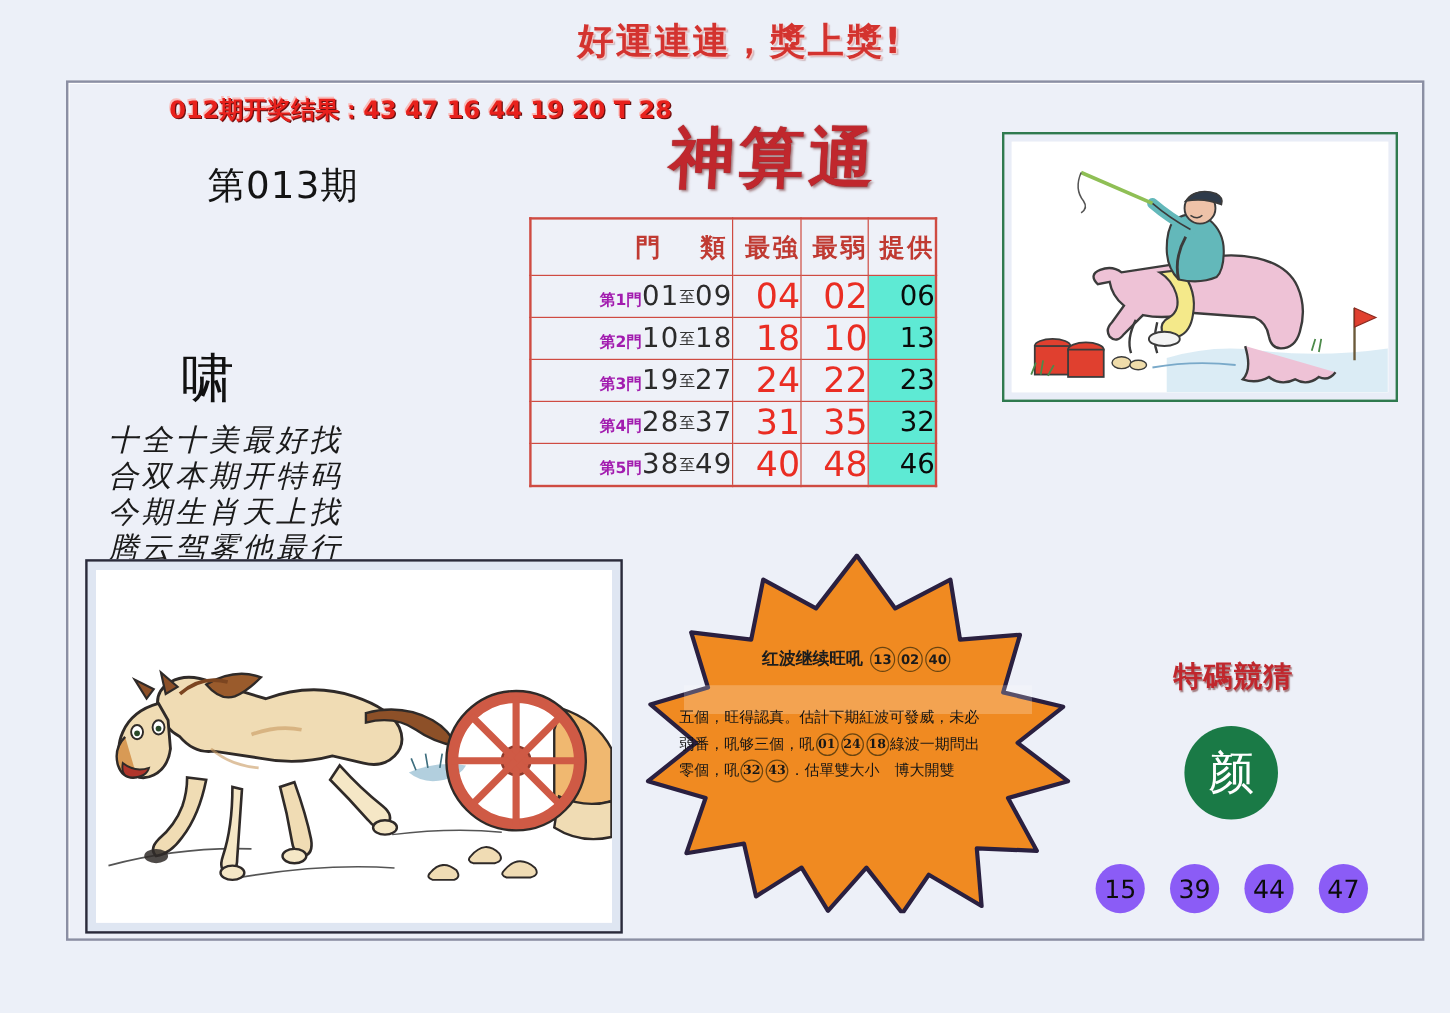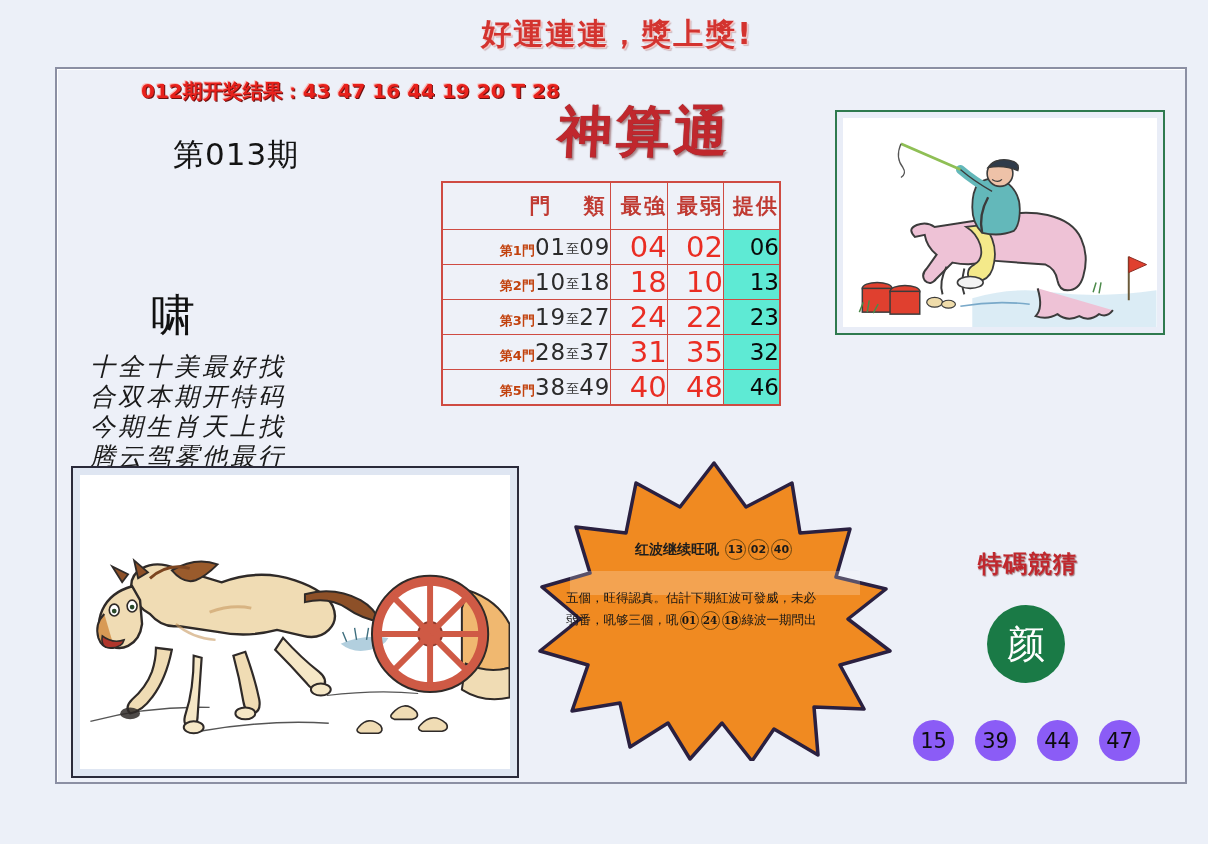--- a/index.html
+++ b/index.html
@@ -84,21 +84,21 @@
     height:46px;color:#c03a32;font-size:21px;font-weight:bold;letter-spacing:6px;
     font-family:"DejaVu Serif","Liberation Serif",serif;
   }
   .ptable .hdr-cat{width:172px;}
   .ptable .hdr-s,.ptable .hdr-w,.ptable .hdr-p{width:56px;letter-spacing:2px;}
   .row-cat{
     height:34px;font-size:22px;color:#222;
     font-family:"DejaVu Sans","Liberation Sans",sans-serif;
     text-align:center;
   }
-  .row-cat .men{font-size:13px;font-weight:bold;color:#c2410c;}
+  .row-cat .men{font-size:13px;font-weight:bold;color:#a21caf;}
   .row-cat .zhi{font-size:13px;color:#333;vertical-align:2px;}
   .row-cat .num{font-size:23px;color:#2b2b2b;letter-spacing:1px;}
   .cell-strong,.cell-weak{
     font-size:29px;color:#ea2d23;
     font-family:"DejaVu Sans","Liberation Sans",sans-serif;
   }
   .cell-prov{
     font-size:23px;color:#0a0a0a;background:#5eead4;
     font-family:"DejaVu Sans","Liberation Sans",sans-serif;
   }
@@ -364,20 +364,23 @@
       <div class="burst-head">
         <span>红波继续旺吼</span>
         <span class="bnum">13</span><span class="bnum">02</span><span class="bnum">40</span>
       </div>
       <div class="burst-fade"></div>
       <div class="burst-body">
         <div>五個，旺得認真。估計下期紅波可發威，未必</div>
         <div>
           <span>弱番，吼够三個，吼</span><span class="snum">01</span><span class="snum">24</span><span class="snum">18</span><span>綠波一期問出</span>
         </div>
+        <div>
+          <span>零個，吼</span><span class="snum">32</span><span class="snum">43</span><span>．估單雙大小　博大開雙</span>
+        </div>
       </div>
     </div>
   </div>
 
   <div class="guess-title">特碼競猜</div>
   <div class="guess-circle">颜</div>
 
   <div class="ball-row">
     <div class="ball" style="left:0px;">15</div>
     <div class="ball" style="left:62px;">39</div>

